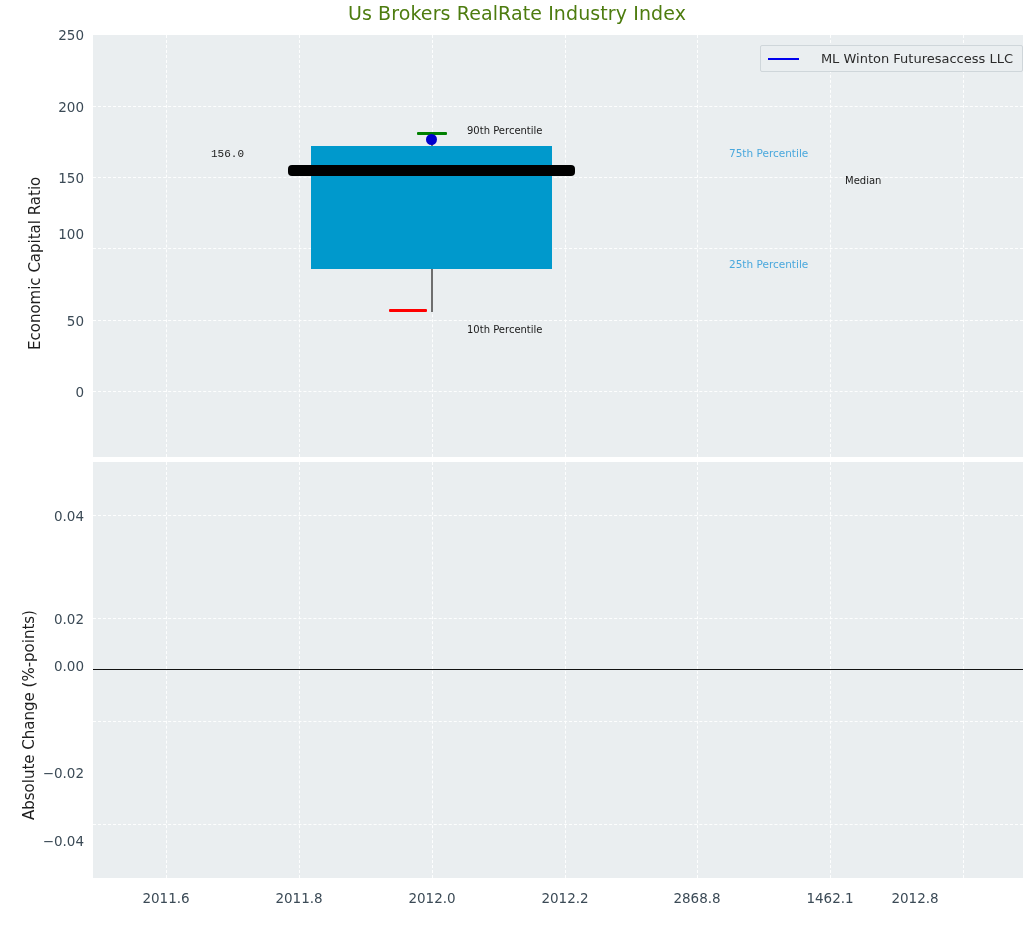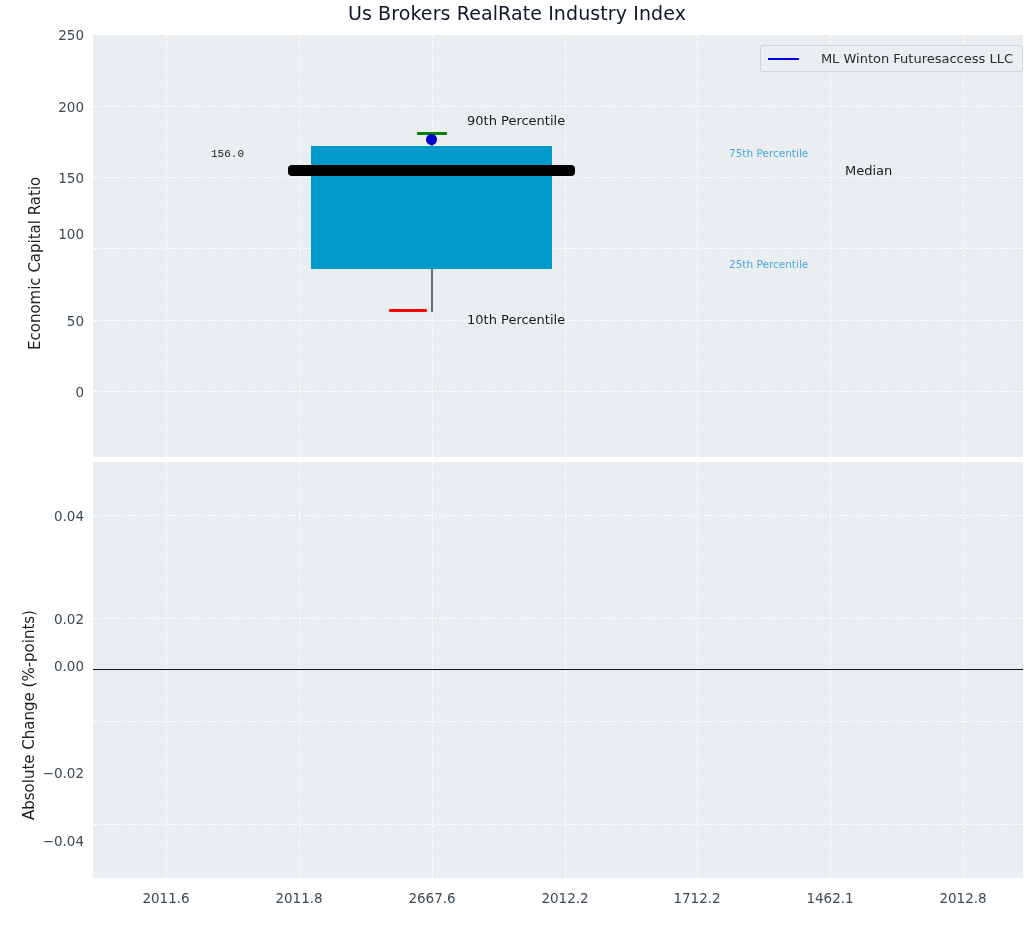--- a/index.html
+++ b/index.html
@@ -6,21 +6,21 @@
   body{
     width:1034px;height:942px;background:#ffffff;
     font-family:"DejaVu Sans", sans-serif;
     overflow:hidden;position:relative;
   }
   #root{position:absolute;left:0;top:0;width:1034px;height:942px;}
 
   
   .chart-title{
     position:absolute;left:0;top:2px;width:1034px;text-align:center;
-    font-size:19px;color:#0f172a;font-family:"DejaVu Sans", sans-serif;
+    font-size:19px;color:#4d7c0f;font-family:"DejaVu Sans", sans-serif;
     letter-spacing:.1px;
   }
 
   
   .panel{position:absolute;background:#eaeef0;}
   #panel-top{left:93px;top:35px;width:930px;height:422px;}
   #panel-bottom{left:93px;top:462px;width:930px;height:416px;}
 
   .gridline-h{position:absolute;left:0;width:100%;height:0;
     border-top:1px dashed #ffffff;opacity:.95;}
@@ -68,22 +68,22 @@
   .whisker-line{position:absolute;background:#6e6e6e;width:1.6px;}
   .cap{position:absolute;height:3.4px;border-radius:1px;}
   .cap-high{background:#008000;}
   .cap-low{background:#ff0000;}
   .marker-dot{position:absolute;width:11px;height:11px;border-radius:50%;
     background:#0000cc;}
   .zero-line{position:absolute;left:0;width:100%;height:0;
     border-top:1.8px solid #111111;}
 
   
-  .annot{position:absolute;font-size:13px;color:#1a1a1a;white-space:nowrap;
-    font-family:"DejaVu Sans", sans-serif;}
+  .annot{position:absolute;font-size:10px;color:#1a1a1a;white-space:nowrap;
+    font-family:"DejaVu Sans", sans-serif;margin-top:12px;}
   .annot-small{position:absolute;font-size:11px;color:#1a1a1a;white-space:nowrap;
     font-family:Liberation Mono, monospace;}
   .annot-pct{position:absolute;font-size:10.5px;color:#4aa8dd;white-space:nowrap;
     font-family:"DejaVu Sans", sans-serif;}
 </style>
 </head>
 <body>
 
 <div id="root">
 
@@ -164,20 +164,20 @@
     <div class="ytick" style="top:611px">0.02</div>
     <div class="ytick" style="top:658px">0.00</div>
     <div class="ytick" style="top:765px">−0.02</div>
     <div class="ytick" style="top:833px">−0.04</div>
   </div>
 
   <div class="ylabel" style="left:20px;top:820px">Absolute Change (%-points)</div>
 
   <div class="xtick" style="left:121px;top:890px">2011.6</div>
   <div class="xtick" style="left:254px;top:890px">2011.8</div>
-  <div class="xtick" style="left:387px;top:890px">2667.6</div>
+  <div class="xtick" style="left:387px;top:890px">2012.0</div>
   <div class="xtick" style="left:520px;top:890px">2012.2</div>
-  <div class="xtick" style="left:652px;top:890px">1712.2</div>
+  <div class="xtick" style="left:652px;top:890px">2868.8</div>
   <div class="xtick" style="left:785px;top:890px">1462.1</div>
-  <div class="xtick" style="left:918px;top:890px">2012.8</div>
+  <div class="xtick" style="left:870px;top:890px">2012.8</div>
 
 
 </div>
 
 </body></html>

